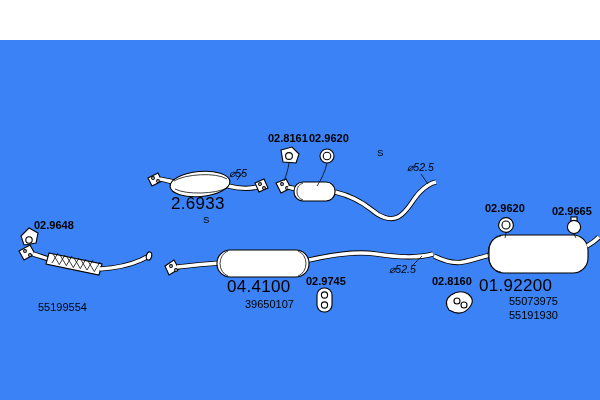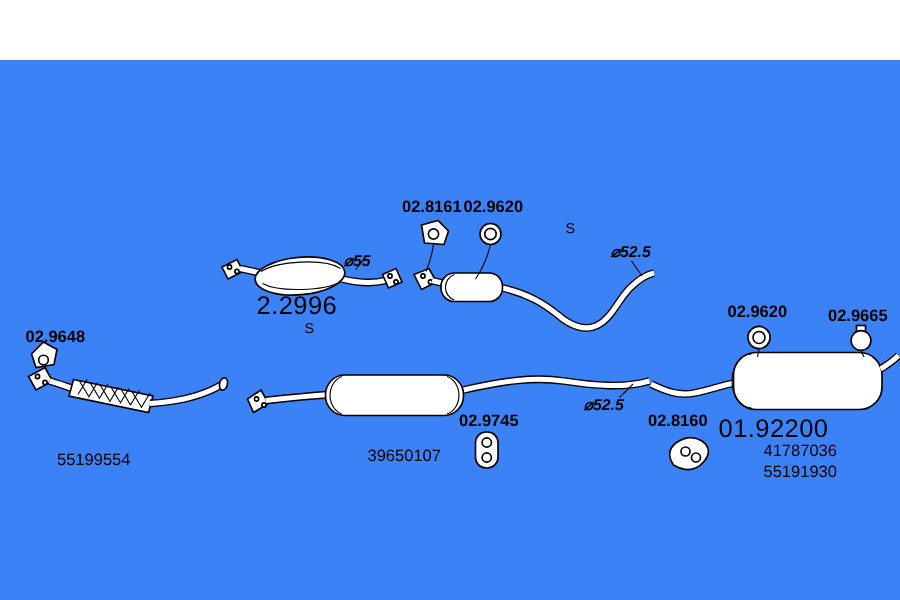--- a/index.html
+++ b/index.html
@@ -4,21 +4,21 @@
 <style>
   * { margin:0; padding:0; box-sizing:border-box; }
   html,body { background:#fff; }
   .stage { position:relative; width:600px; height:400px; background:#3b82f6;
            font-family:"Liberation Sans", sans-serif; color:#000; overflow:hidden;margin-top:40px; }
   .stage svg { position:absolute; left:0; top:0; }
   .lbl { position:absolute; white-space:nowrap; }
   .pn-lg { font-size:17px; letter-spacing:0.3px; }
   .pn-sm { font-size:11px; font-weight:700; }
   .oe    { font-size:11px; }
-  .dim   { font-size:10.5px; font-weight:700; font-style:italic; }
+  .dim   { font-size:10.5px; font-weight:400; font-style:italic; }
   .variant { font-size:9.5px; }
   .codebox { position:absolute; left:2px; top:375px; width:148px; height:22px;
              border:1.5px solid #000; font-size:13px; line-height:19px; padding-left:5px; }
   
   .po { fill:none; stroke:#000; stroke-width:5.2; }
   .pi { fill:none; stroke:#fff; stroke-width:3.4; }
   .fw { fill:#fff; stroke:#000; stroke-width:1.1; }
   .thin { fill:none; stroke:#000; stroke-width:0.75; }
 </style>
 </head>
@@ -126,30 +126,31 @@
       <circle class="fw" cx="464" cy="265" r="3"></circle>
     </g>
   </svg>
 
   <div class="lbl pn-sm" style="left:268px;top:92px">02.8161</div>
   <div class="lbl pn-sm" style="left:309px;top:92px">02.9620</div>
   <div class="lbl variant" style="left:377px;top:107px">S</div>
   <div class="lbl dim" style="left:407px;top:121px">⌀52.5</div>
 
   <div class="lbl dim" style="left:229px;top:127px">⌀55</div>
-  <div class="lbl pn-lg" style="left:171px;top:154px">2.2996</div>
+  <div class="lbl pn-lg" style="left:171px;top:154px">2.6933</div>
   <div class="lbl variant" style="left:203px;top:174px">S</div>
 
-  <div class="lbl pn-sm" style="left:17px;top:179px">02.9648</div>
+  <div class="lbl pn-sm" style="left:34px;top:179px">02.9648</div>
   <div class="lbl oe" style="left:38px;top:261px">55199554</div>
 
+  <div class="lbl pn-lg" style="left:227px;top:237px">04.4100</div>
   <div class="lbl oe" style="left:245px;top:258px">39650107</div>
   <div class="lbl pn-sm" style="left:306px;top:235px">02.9745</div>
   <div class="lbl dim" style="left:389px;top:223px">⌀52.5</div>
 
   <div class="lbl pn-sm" style="left:485px;top:162px">02.9620</div>
   <div class="lbl pn-sm" style="left:552px;top:165px">02.9665</div>
   <div class="lbl pn-sm" style="left:432px;top:235px">02.8160</div>
   <div class="lbl pn-lg" style="left:479px;top:236px">01.92200</div>
-  <div class="lbl oe" style="left:509px;top:255px">41787036</div>
+  <div class="lbl oe" style="left:509px;top:255px">55073975</div>
   <div class="lbl oe" style="left:509px;top:269px">55191930</div>
 
 </div>
 
 </body></html>

